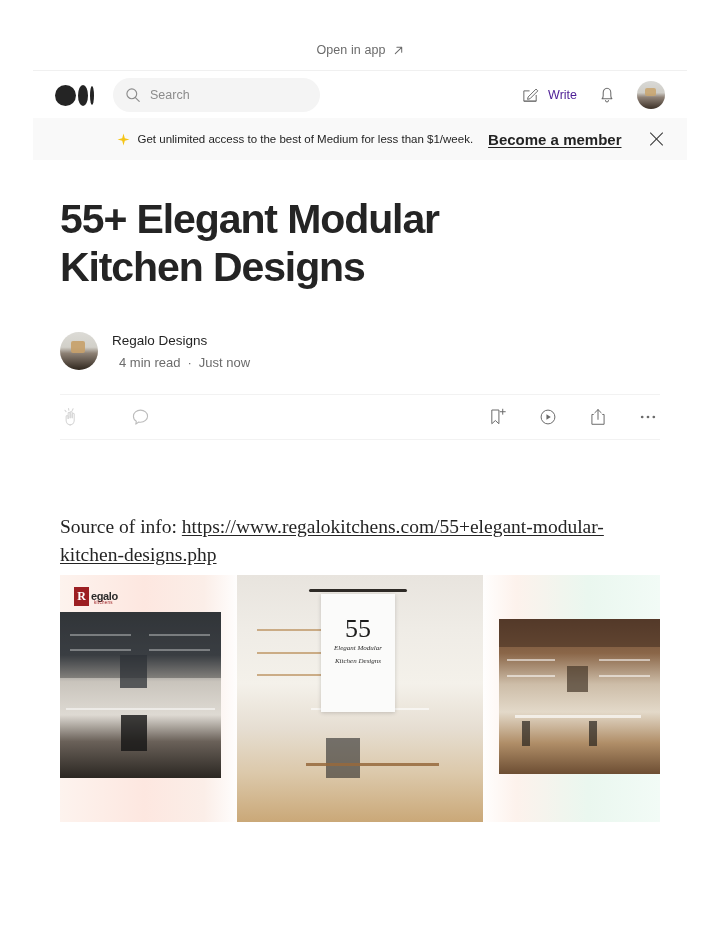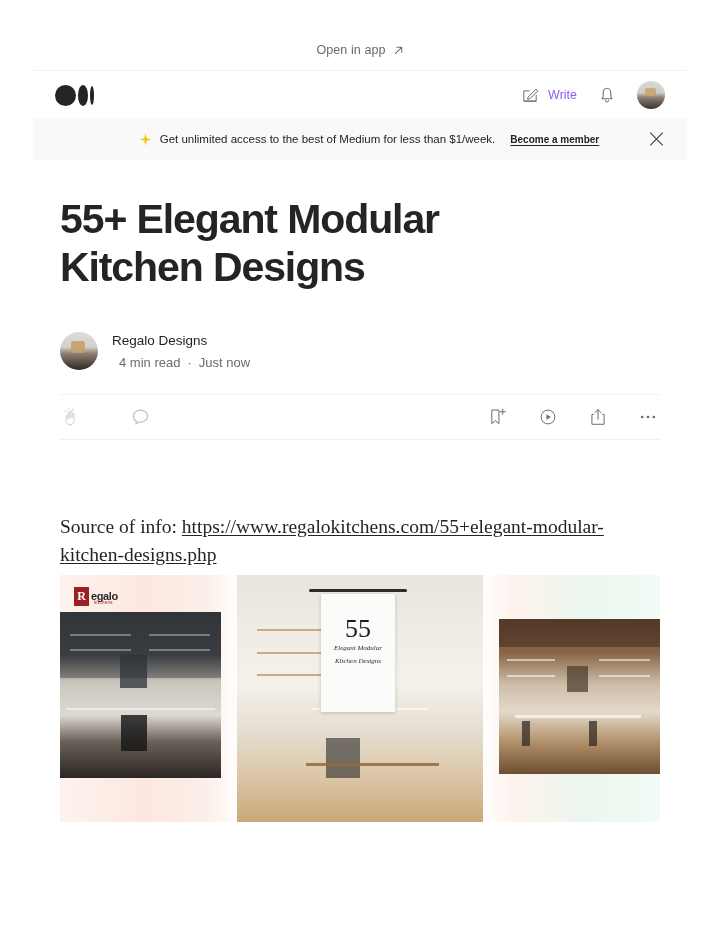--- a/index.html
+++ b/index.html
@@ -42,21 +42,21 @@
     display:flex; align-items:center; padding:0 12px; gap:9px; cursor:text;
   }
   .search input{
     border:none; outline:none; background:transparent;
     font-family:"Liberation Sans", sans-serif; font-size:12.5px; color:#6b6b6b;
     width:150px; padding:0;
   }
   .search input::placeholder{ color:#8c8c8c; }
 
   .nav-right{ margin-left:auto; display:flex; align-items:center; gap:20px; }
-  .write-btn{ display:flex; align-items:center; gap:8px; cursor:pointer; color:#8b5cf6; font-size:12.5px; }
+  .write-btn{ display:flex; align-items:center; gap:8px; cursor:pointer; color:#4c1d95; font-size:12.5px; }
   .bell{ cursor:pointer; }
   .avatar-nav{
     width:28px; height:28px; border-radius:50%; cursor:pointer; overflow:hidden;
     background:linear-gradient(180deg,#d9d9d6 0%,#cfcdc7 42%,#8f8277 58%,#3b3026 100%);
     position:relative;
   }
   .avatar-nav::after{
     content:""; position:absolute; left:30%; top:26%; width:38%; height:30%;
     background:#c9a46d; border-radius:2px; opacity:.85;
   }
@@ -67,21 +67,21 @@
     background:#f9f9f9; display:flex; align-items:center;
   }
   .promo-inner{
     display:flex; align-items:center; gap:8px;
     margin:0 auto; padding-left:18px;
     font-size:11.5px; color:#242424;
   }
   .spark{ width:13px; height:13px; display:block; flex:0 0 auto;}
   .promo-cta{
     font-weight:bold; color:#242424; text-decoration:underline;
-    text-underline-offset:2px; cursor:pointer; margin-left:7px; font-size:10px;
+    text-underline-offset:2px; cursor:pointer; margin-left:7px; font-size:15px;
   }
   .promo-close{
     position:absolute; right:22px; top:50%; transform:translateY(-50%);
     width:17px; height:17px; cursor:pointer;
   }
 
   
   .article{ position:absolute; left:60px; top:196px; width:600px; }
 
   .title{
@@ -179,20 +179,27 @@
     </div>
   </div>
 
   <div class="nav">
     <div class="logo">
       <span class="d1"></span>
         <span class="d2"></span>
         <span class="d3"></span>
     </div>
 
+    <div class="search">
+      <svg width="16" height="16" viewBox="0 0 16 16">
+        <circle cx="6.8" cy="6.8" r="4.9" fill="none" stroke="#8c8c8c" stroke-width="1.15"></circle>
+        <line x1="10.4" y1="10.6" x2="14.2" y2="14.4" stroke="#8c8c8c" stroke-width="1.15" stroke-linecap="round"></line>
+      </svg>
+      <input type="text" value="" placeholder="Search" style="">
+    </div>
 
     <div class="nav-right">
       <div class="write-btn">
         <svg width="19" height="19" viewBox="0 0 20 20">
           <path d="M3 6.2 V17 H16 V10.5" fill="none" stroke="#6b6b6b" stroke-width="1.05"></path>
           <path d="M3 6.2 H9" fill="none" stroke="#6b6b6b" stroke-width="1.05"></path>
           <path d="M16 17 H3" fill="none" stroke="#6b6b6b" stroke-width="1.05"></path>
           <path d="M7.5 12.6 L15.8 4.3 L17.7 6.2 L9.4 14.5 L6.9 15.1 Z" fill="none" stroke="#6b6b6b" stroke-width="1.05" stroke-linejoin="round"></path>
         </svg>
         <span>Write</span>

